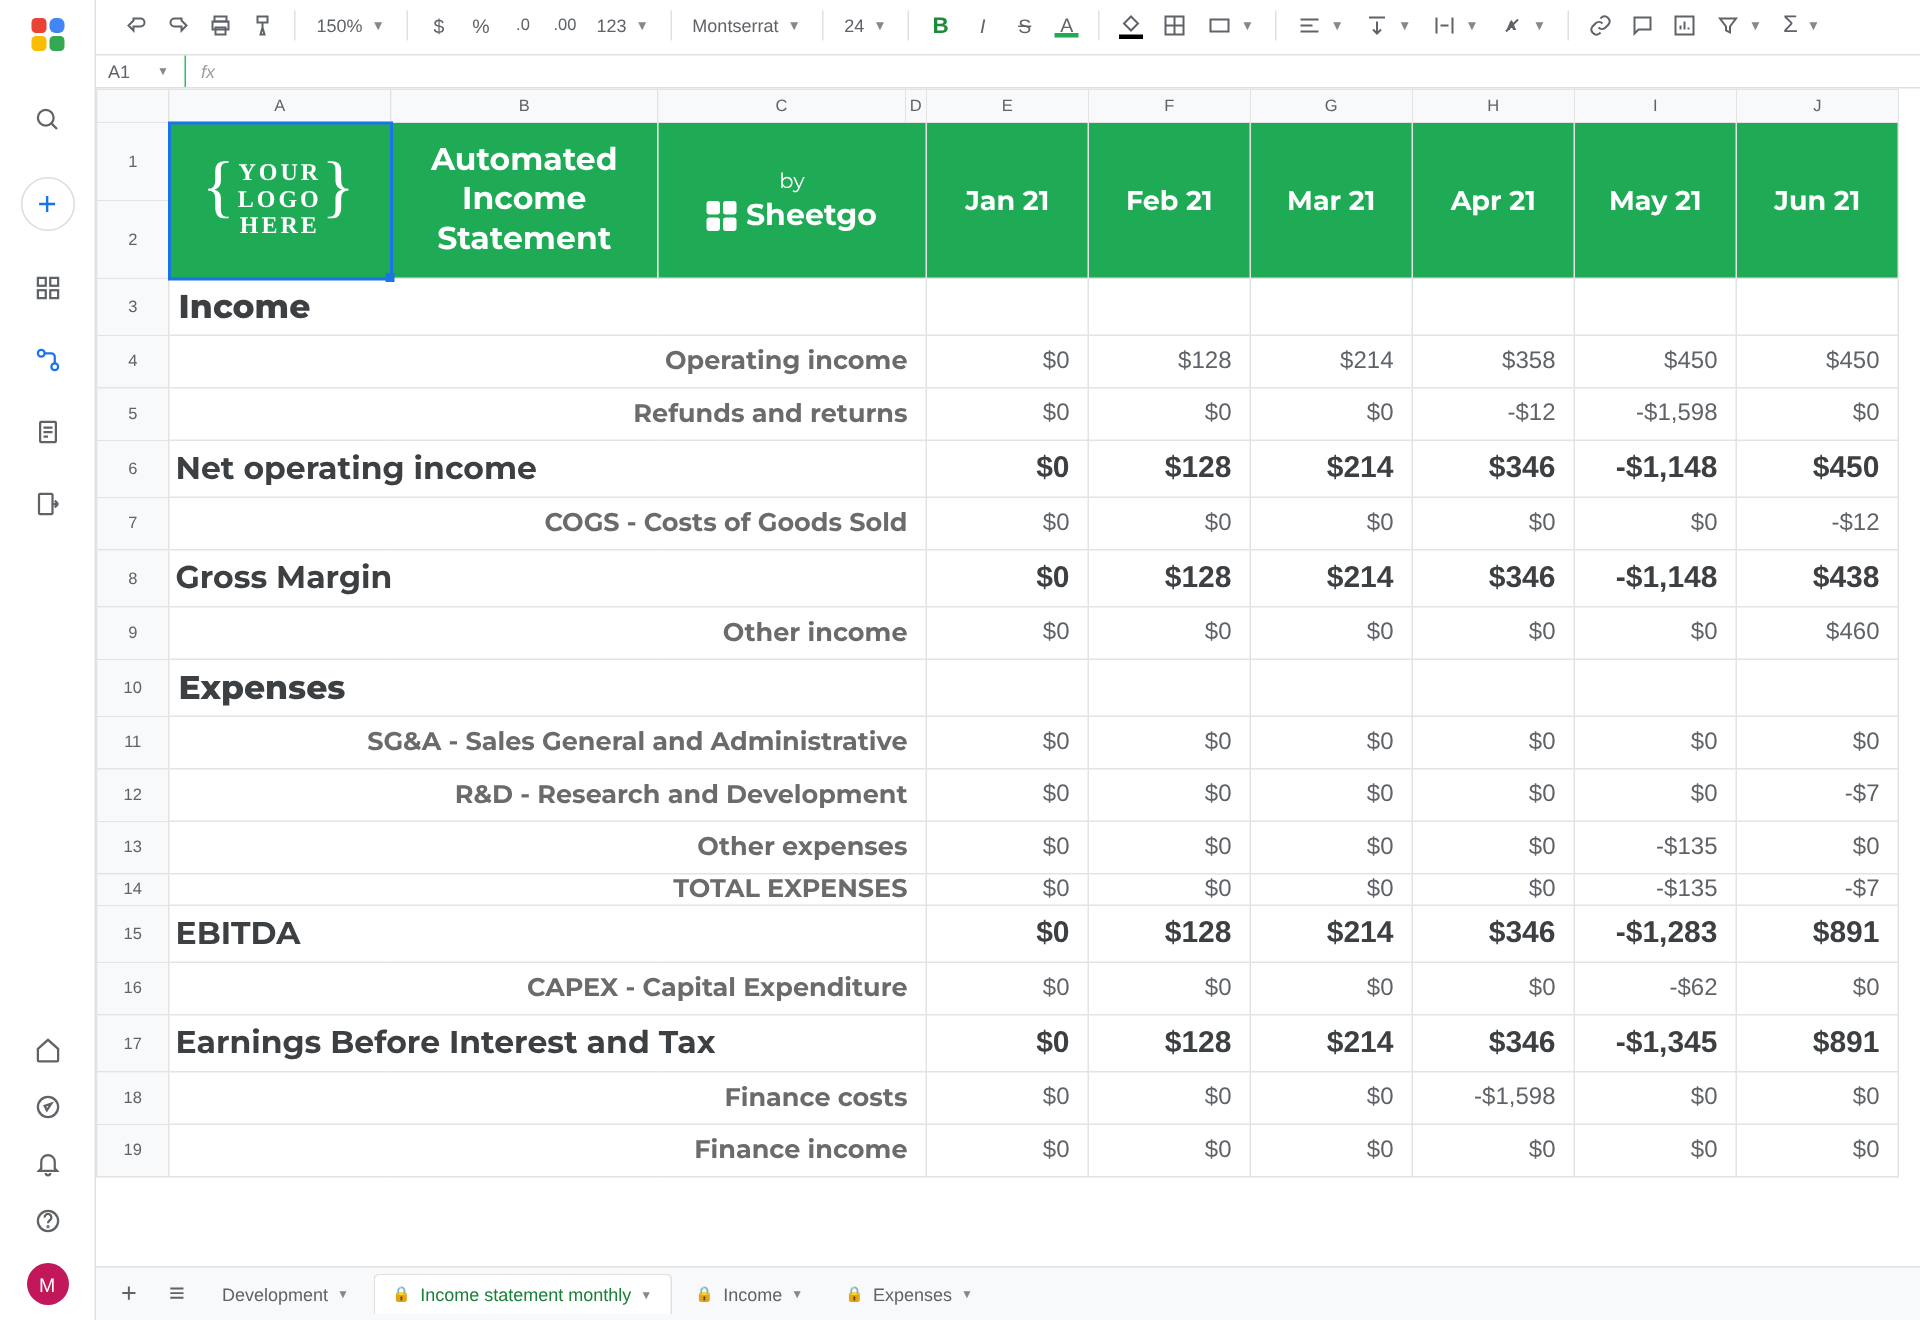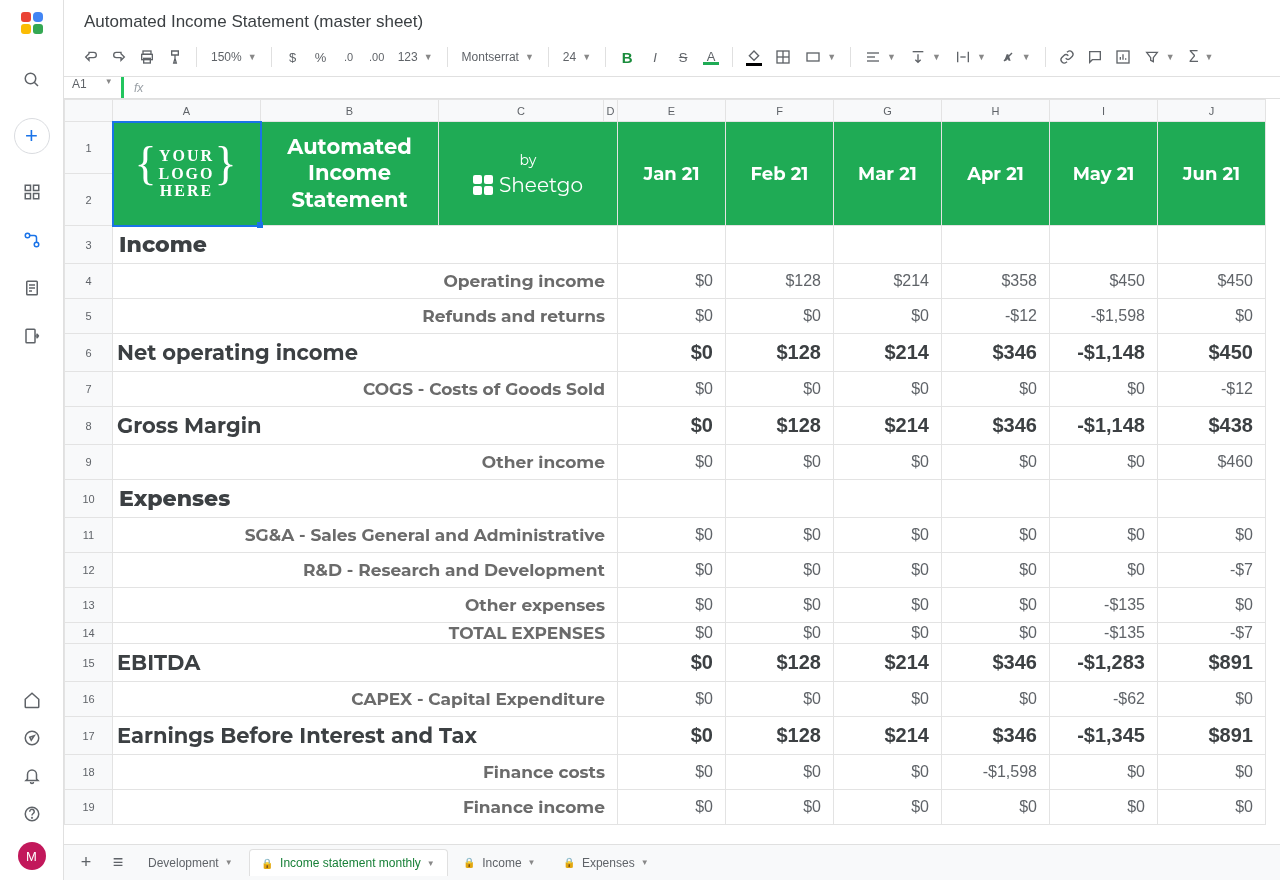--- a/index.html
+++ b/index.html
@@ -24,21 +24,21 @@
 .tsep { width: 1px; height: 20px; background: #e0e0e0; margin: 0 6px; }
 .tdrop { display: flex; align-items: center; gap: 6px; padding: 0 6px; height: 26px; cursor: pointer; color: #5f6368; font-size: 12px; }
 .tdrop .caret { font-size: 9px; color: #888; }
 .bold { font-weight: 800; color: #1a8c3c; font-size: 15px; }
 .strike { text-decoration: line-through; }
 .ital { font-style: italic; }
 .color-bar { width: 16px; height: 3px; background: #1fab55; margin-top: -2px; }
 .fillbar { width: 16px; height: 3px; background: #000; margin-top: -2px; }
 
 .fxbar { display: flex; align-items: center; border-bottom: 1px solid #e0e0e0; height: 22px; }
-.namebox { width: 60px; padding: 0 8px; font-size: 12px; color: #5f6368; border-right: 3px solid #22c55e; height: 100%; display: flex; }
+.namebox { width: 60px; padding: 0 8px; font-size: 12px; color: #5f6368; border-right: 1px solid #22c55e; height: 100%; display: flex; align-items: center; }
 .namebox .caret { font-size: 8px; margin-left: 18px; color: #888; }
 .fx { padding: 0 10px; font-style: italic; color: #9aa0a6; font-size: 12px; }
 
 .sheet-wrap { flex: 1; overflow: auto; position: relative; }
 .grid { border-collapse: collapse; table-layout: fixed; }
 .grid th, .grid td { border: 1px solid #e3e3e3; }
 .colhdr th { background: #f8f9fa; color: #5f6368; font-weight: 400; font-size: 11px; height: 22px; position: sticky; top: 0; }
 .rowhdr { background: #f8f9fa; color: #5f6368; font-weight: 400; font-size: 11px; text-align: center; width: 48px; position: sticky; left: 0; }
 .corner { background: #f8f9fa; position: sticky; left: 0; top: 0; z-index: 2; }
 
@@ -146,21 +146,20 @@
             <circle cx="12" cy="12" r="9"></circle>
             <path d="M9 9a3 3 0 115 2c-1 1-2 1-2 3"></path>
             <circle cx="12" cy="17" r="0.5" fill="currentColor"></circle>
           </svg>
         </div>
       <div class="avatar">M</div>
     </div>
   </div>
 
   <div class="main">
-    <div class="titlebar">Automated Income Statement (master sheet)</div>
 
     <div class="toolbar">
       <div class="tbtn">
           <svg viewBox="0 0 24 24" fill="currentColor">
             <path d="M9 7l-5 5 5 5v-4h7a4 4 0 000-8H9z" fill="none" stroke="currentColor" stroke-width="2"></path>
           </svg>
         </div>
       <div class="tbtn">
           <svg viewBox="0 0 24 24" fill="none" stroke="currentColor" stroke-width="2">
             <path d="M15 7l5 5-5 5v-4H8a4 4 0 010-8h7z"></path>
@@ -335,21 +334,21 @@
               <td class="rowhdr">1</td>
               <td rowspan="2" class="green logo-cell active" style="position:relative"><div class="your-logo">YOUR<br>LOGO<br>HERE</div><div class="handle"></div></td>
               <td rowspan="2" class="green title-cell">Automated<br>Income<br>Statement</td>
               <td rowspan="2" colspan="2" class="green by-cell"><div class="by">by</div><div class="sheetgo-logo">
                   <div class="sq4">
                     <div></div>
                     <div></div>
                     <div></div>
                     <div></div>
                   </div>
-                  <span style="font-size:20px;font-weight:400">Sheetgo</span>
+                  <span style="font-size:20px;font-weight:700">Sheetgo</span>
                 </div></td>
               <td rowspan="2" class="green month">Jan 21</td>
               <td rowspan="2" class="green month">Feb 21</td>
               <td rowspan="2" class="green month">Mar 21</td>
               <td rowspan="2" class="green month">Apr 21</td>
               <td rowspan="2" class="green month">May 21</td>
               <td rowspan="2" class="green month">Jun 21</td>
             </tr>
             <tr style="height:52px">
               <td class="rowhdr">2</td>

